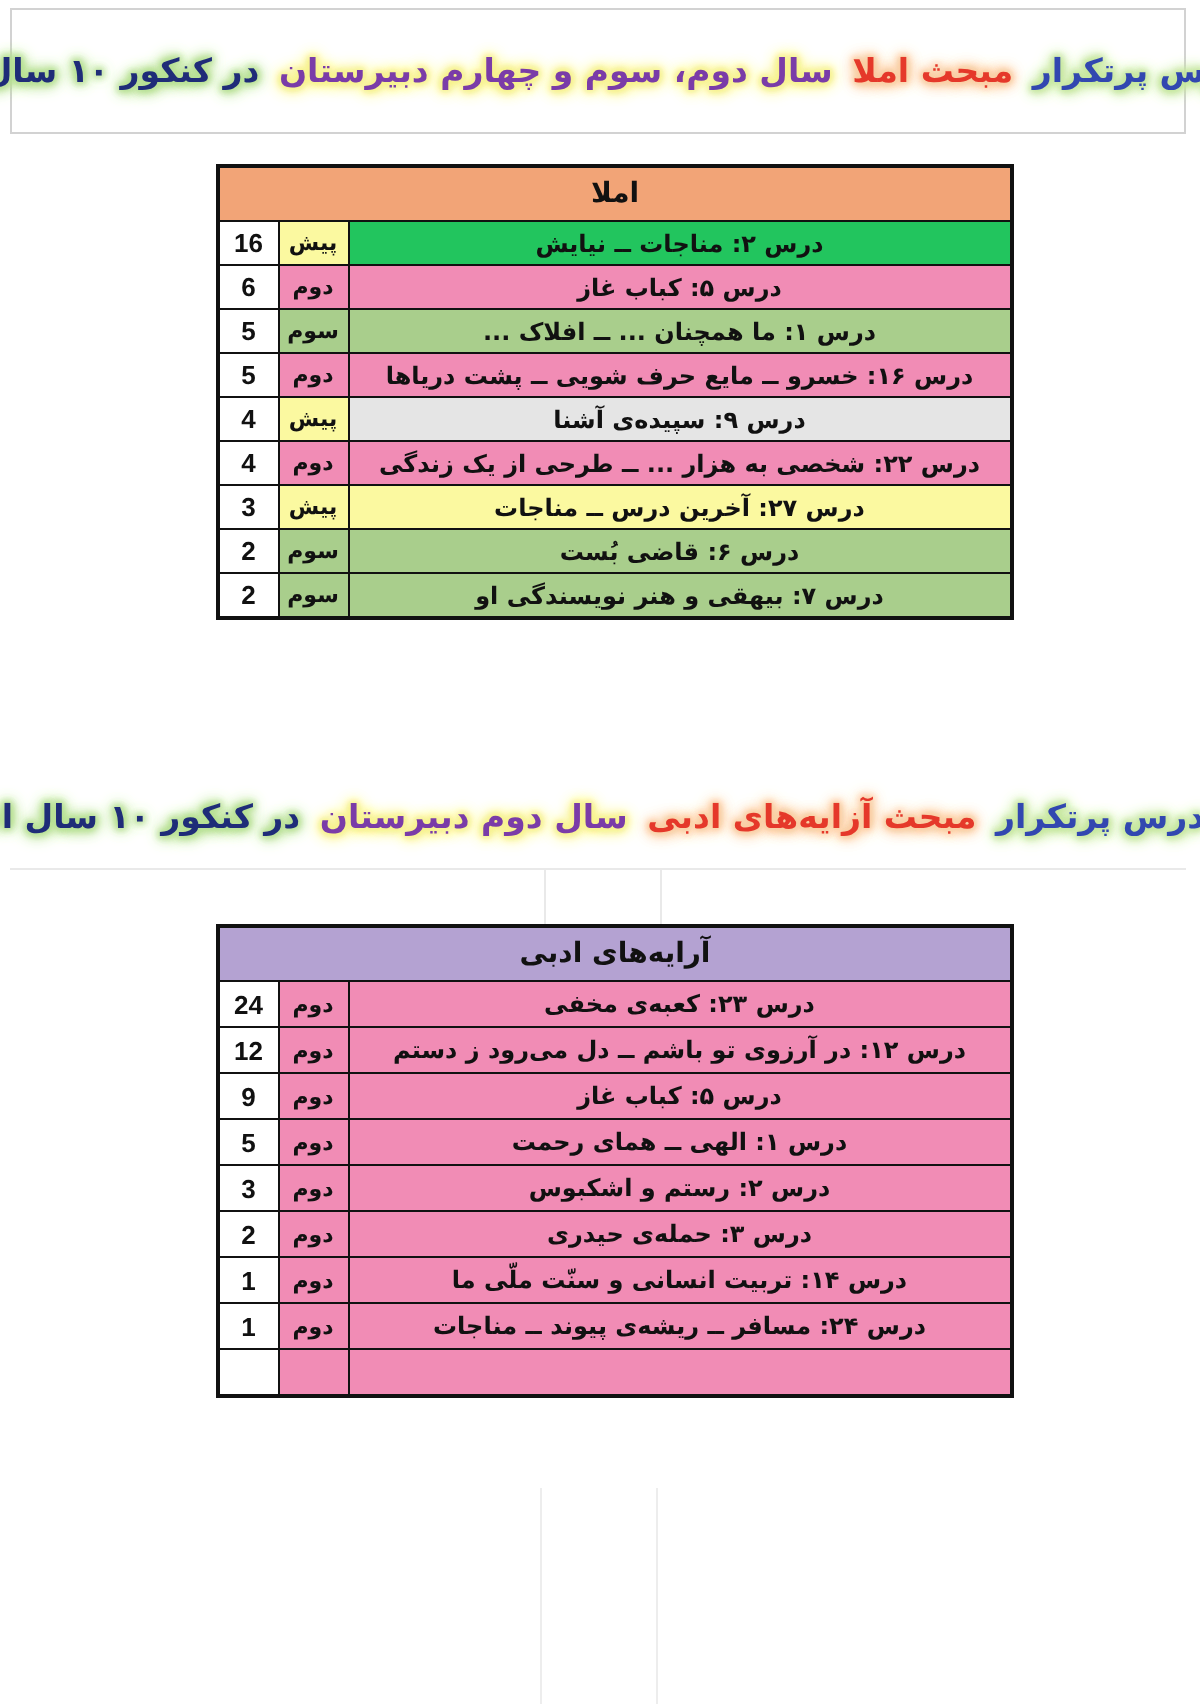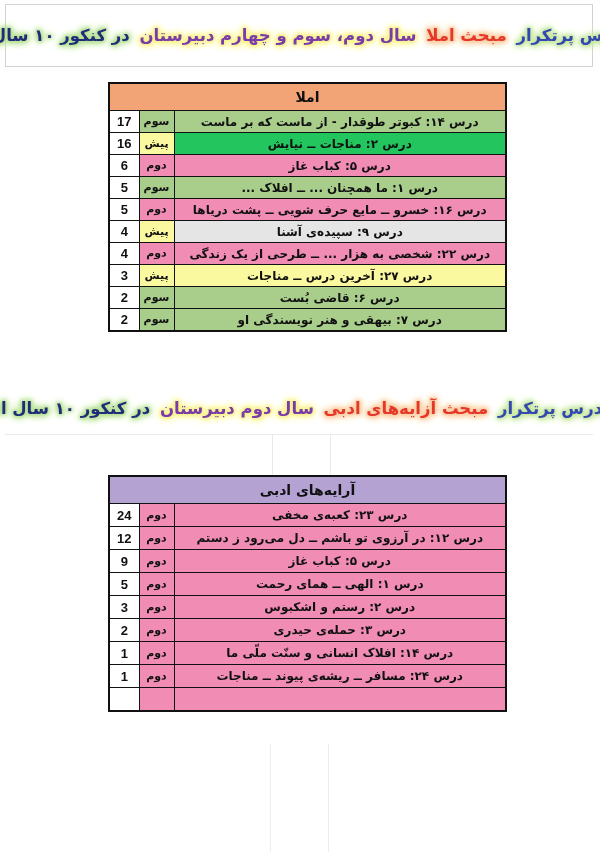--- a/index.html
+++ b/index.html
@@ -22,21 +22,21 @@
     position:absolute;left:0;top:388px;width:600px;height:42px;
     display:flex;align-items:center;justify-content:center;
   }
   
   table.grid{
     position:absolute;left:108px;border-collapse:collapse;table-layout:fixed;
     border:2px solid #111;
     padding-left:40px;
   }
   table.t1{top:82px;}
-  table.t2{top:475px;border-radius:23px;}
+  table.t2{top:462px;border-radius:23px;}
   .col-count{width:30px;}
   .col-grade{width:35px;}
   .col-lesson{width:332px;}
   table.grid th,table.grid td{
     border:1px solid #111;padding:0;overflow:hidden;white-space:nowrap;
     text-align:center;vertical-align:middle;color:#111;
   }
   table.grid th{
     height:26px;font-size:14px;font-weight:bold;direction:rtl;
   }
@@ -66,25 +66,20 @@
         <col class="col-count">
         <col class="col-grade">
         <col class="col-lesson">
       </colgroup>
     <thead>
       <tr>
         <th colspan="3" style="background: rgb(242, 164, 119);">املا</th>
       </tr>
     </thead>
     <tbody>
-        <tr>
-          <td class="c-count">17</td>
-          <td class="c-grade" style="background: rgb(169, 206, 140);">سوم</td>
-          <td class="c-lesson" style="background: rgb(169, 206, 140);">درس ۱۴: کبوتر طوقدار - از ماست که بر ماست</td>
-        </tr>
         <tr>
           <td class="c-count">16</td>
           <td class="c-grade" style="background: rgb(251, 249, 160);">پیش</td>
           <td class="c-lesson" style="background: #22c55e;">درس ۲: مناجات ــ نیایش</td>
         </tr>
         <tr>
           <td class="c-count">6</td>
           <td class="c-grade" style="background: rgb(241, 140, 181);">دوم</td>
           <td class="c-lesson" style="background: rgb(241, 140, 181);">درس ۵: کباب غاز</td>
         </tr>
@@ -172,21 +167,21 @@
           <td class="c-lesson" style="background: rgb(241, 140, 181);">درس ۲: رستم و اشکبوس</td>
         </tr>
         <tr>
           <td class="c-count">2</td>
           <td class="c-grade" style="background: rgb(241, 140, 181);">دوم</td>
           <td class="c-lesson" style="background: rgb(241, 140, 181);">درس ۳: حمله‌ی حیدری</td>
         </tr>
         <tr>
           <td class="c-count">1</td>
           <td class="c-grade" style="background: rgb(241, 140, 181);">دوم</td>
-          <td class="c-lesson" style="background: rgb(241, 140, 181);">درس ۱۴: افلاک انسانی و سنّت ملّی ما</td>
+          <td class="c-lesson" style="background: rgb(241, 140, 181);">درس ۱۴: تربیت انسانی و سنّت ملّی ما</td>
         </tr>
         <tr>
           <td class="c-count">1</td>
           <td class="c-grade" style="background: rgb(241, 140, 181);">دوم</td>
           <td class="c-lesson" style="background: rgb(241, 140, 181);">درس ۲۴: مسافر ــ ریشه‌ی پیوند ــ مناجات</td>
         </tr>
         <tr>
           <td class="c-count"></td>
           <td class="c-grade" style="background: rgb(241, 140, 181);"></td>
           <td class="c-lesson" style="background: rgb(241, 140, 181);"></td>

